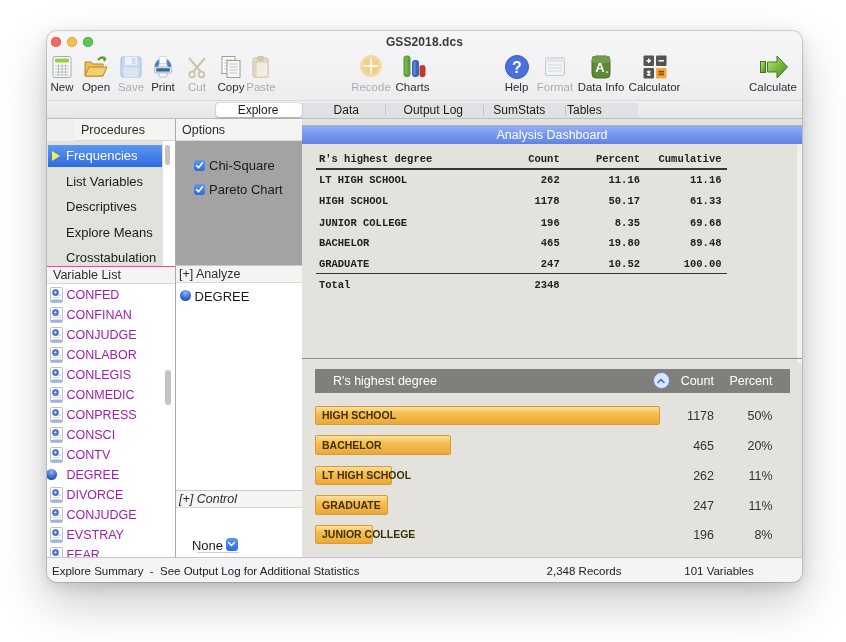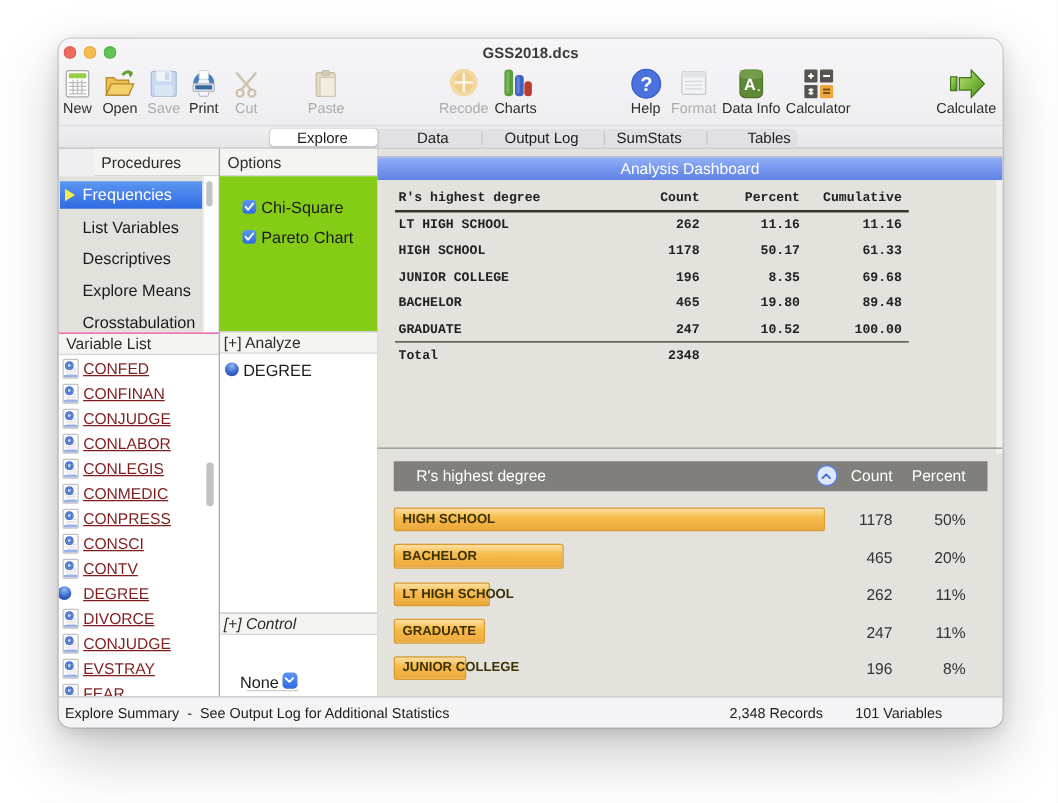--- a/index.html
+++ b/index.html
@@ -37,32 +37,32 @@
   #plist{position:absolute;left:0;top:110px;width:128px;height:124.5px;background:#E2E2DD;}
   .pitem{position:absolute;left:19px;font-size:13px;color:#1B1B1A;white-space:nowrap;}
   #psel{position:absolute;left:1px;top:4px;width:114px;height:22px;
         background:linear-gradient(180deg,#5C97F2,#2F6BE2);}
   #ptri{position:absolute;left:5px;top:9.5px;width:0;height:0;
         border-left:8px solid #F6EC4D;border-top:5.5px solid transparent;border-bottom:5.5px solid transparent;}
   .strack{position:absolute;background:#FEFEFE;border-left:1px solid #E2E1DD;}
   .sthumb{position:absolute;width:5.5px;border-radius:3px;background:#C3C3C1;}
   #vlist{position:absolute;left:0;top:252.5px;width:128px;height:273.5px;background:#FFF;overflow:hidden;}
   .vrow{position:absolute;left:0;width:128px;height:13px;}
-  .vt{position:absolute;left:19.5px;top:-1px;font-size:12.5px;color:#7f1d1d;white-space:nowrap;text-decoration:underline;}
+  .vt{position:absolute;left:19.5px;top:-1px;font-size:12.5px;color:#a21caf;white-space:nowrap;}
   .vi{position:absolute;left:2.5px;top:-1.5px;width:13px;height:15.5px;background:#FDFDFE;
       border:0.8px solid #C2C2C6;border-radius:1.5px;
       background-image:linear-gradient(#9AB3E4 0 0),linear-gradient(#CDD9EE 0 0),linear-gradient(#E9DADA 0 0),linear-gradient(#CDD9EE 0 0);
       background-size:11px 2px,8px 1px,8px 1px,8px 1px;
       background-position:0.5px 12.3px,2px 7px,2px 8.8px,2px 10.6px;background-repeat:no-repeat;}
   .vi::after{content:"";position:absolute;left:1.2px;top:0.8px;width:5.4px;height:5.4px;border-radius:50%;
       background:radial-gradient(circle at 48% 48%,#C7D8F6 0 26%,#4C7BD8 34%);border:0.5px solid #3E68C0;}
   .vs{position:absolute;left:-1px;top:0.5px;width:11px;height:11px;border-radius:50%;
       background:radial-gradient(circle at 50% 26%,#8FB8F4,#3B66CE 55%,#24479E 95%);}
   
-  #obody{position:absolute;left:129px;top:110px;width:126px;height:123.5px;background:#84cc16;}
+  #obody{position:absolute;left:129px;top:110px;width:126px;height:123.5px;background:#a3a3a3;}
   .cbx{position:absolute;width:11.5px;height:11.5px;border-radius:3px;
        background:linear-gradient(180deg,#5E96F2,#2E6BE0);}
   .cbx svg{position:absolute;left:1.2px;top:1.5px;}
   .olabel{position:absolute;font-size:13px;color:#1B1B1A;white-space:nowrap;}
   #abody{position:absolute;left:129px;top:251.5px;width:126px;height:207.5px;background:#FFF;}
   #cbody{position:absolute;left:129px;top:476.5px;width:126px;height:49.5px;background:#FFF;}
   #sphere1{position:absolute;left:132.5px;top:259px;width:11px;height:11px;border-radius:50%;
      background:radial-gradient(circle at 50% 26%,#8FB8F4,#3B66CE 55%,#24479E 95%);}
   
   #rpanel{position:absolute;left:255px;top:88px;width:500px;height:438px;background:#E3E2DD;}
@@ -134,20 +134,33 @@
         <div class="ticon"><svg width="26" height="26" viewBox="0 0 26 26">
     <g stroke="#CFC2AC" stroke-width="2" fill="none">
               <path d="M5 4 L17 18"></path>
               <path d="M21 4 L9 18"></path>
             </g>
     <circle cx="8" cy="20.5" r="2.8" fill="none" stroke="#CFC2AC" stroke-width="1.8"></circle>
     <circle cx="17.5" cy="20.5" r="2.8" fill="none" stroke="#CFC2AC" stroke-width="1.8"></circle>
     </svg></div>
         <div class="tlabel">Cut</div>
       </div>
+  <div class="titem" style="left:148px;">
+        <div class="ticon"><svg width="26" height="26" viewBox="0 0 26 26">
+    <rect x="4" y="2.5" width="13" height="17" fill="#FBFBF9" stroke="#9C9C98" stroke-width="1"></rect>
+    <g stroke="#C3C3BF" stroke-width="1">
+              <path d="M6.5 6h8M6.5 9h8M6.5 12h8M6.5 15h8"></path>
+            </g>
+    <rect x="9" y="6.5" width="13" height="17" fill="#F6F6F2" stroke="#9C9C98" stroke-width="1"></rect>
+    <g stroke="#C3C3BF" stroke-width="1">
+              <path d="M11.5 10h8M11.5 13h8M11.5 16h8M11.5 19h8"></path>
+            </g>
+    </svg></div>
+        <div class="tlabel">Copy</div>
+      </div>
   <div class="titem dis" style="left:178px;">
         <div class="ticon"><svg width="26" height="26" viewBox="0 0 26 26">
     <rect x="5" y="4" width="15" height="19" rx="1.5" fill="#E3DCCB" stroke="#C6BB9F" stroke-width="1"></rect>
     <rect x="9.5" y="2.5" width="6" height="4" rx="1" fill="#D4CBB4" stroke="#C6BB9F" stroke-width="0.8"></rect>
     <rect x="8" y="8" width="12" height="15" fill="#F2EDE0" stroke="#CFC5AC" stroke-width="0.8"></rect>
     </svg></div>
         <div class="tlabel">Paste</div>
       </div>
   <div class="titem" style="left:329.5px;">
         <div class="ticon"><svg width="26" height="26" viewBox="0 0 26 26">
@@ -231,21 +244,21 @@
         <div class="tlabel">Calculate</div>
       </div>
 
   <div id="tabbar">
     <div id="seg">
       <div id="segsel"></div>
       <div class="segi" style="left:0.7px;">Explore</div>
       <div class="segi" style="left:89px;">Data</div>
       <div class="segi" style="left:176px;">Output Log</div>
       <div class="segi" style="left:262px;">SumStats</div>
-      <div class="segi" style="left:358px;">Tables</div>
+      <div class="segi" style="left:327px;">Tables</div>
       <div class="segdiv" style="left:170px;"></div>
       <div class="segdiv" style="left:268px;"></div>
       <div class="segdiv" style="left:350px;"></div>
     </div>
   </div>
 
   <div class="phead" style="left:0;top:88px;width:128px;height:22px;margin-left:28px;">
         <span>Procedures</span>
       </div>
   <div id="plist">
@@ -422,17 +435,17 @@
     <div class="num" style="left:412px;top:380px;">247</div>
     <div class="num" style="left:470.5px;top:380px;">11%</div>
     <div class="bar" style="top:405.6px;width:58px;"></div>
     <div class="blabel" style="left:20px;top:409px;">JUNIOR COLLEGE</div>
     <div class="num" style="left:412px;top:409px;">196</div>
     <div class="num" style="left:470.5px;top:409px;">8%</div>
   </div>
 
   <div id="status">
     <div style="position:absolute;left:5px;top:7px;">Explore Summary&nbsp; -&nbsp; See Output Log for Additional Statistics</div>
-    <div style="position:absolute;left:574px;top:7px;transform:translateX(-50%);">2,348 Records</div>
+    <div style="position:absolute;left:537px;top:7px;transform:translateX(-50%);">2,348 Records</div>
     <div style="position:absolute;left:672px;top:7px;transform:translateX(-50%);">101 Variables</div>
   </div>
  </div>
 </div>
 
 </body></html>

